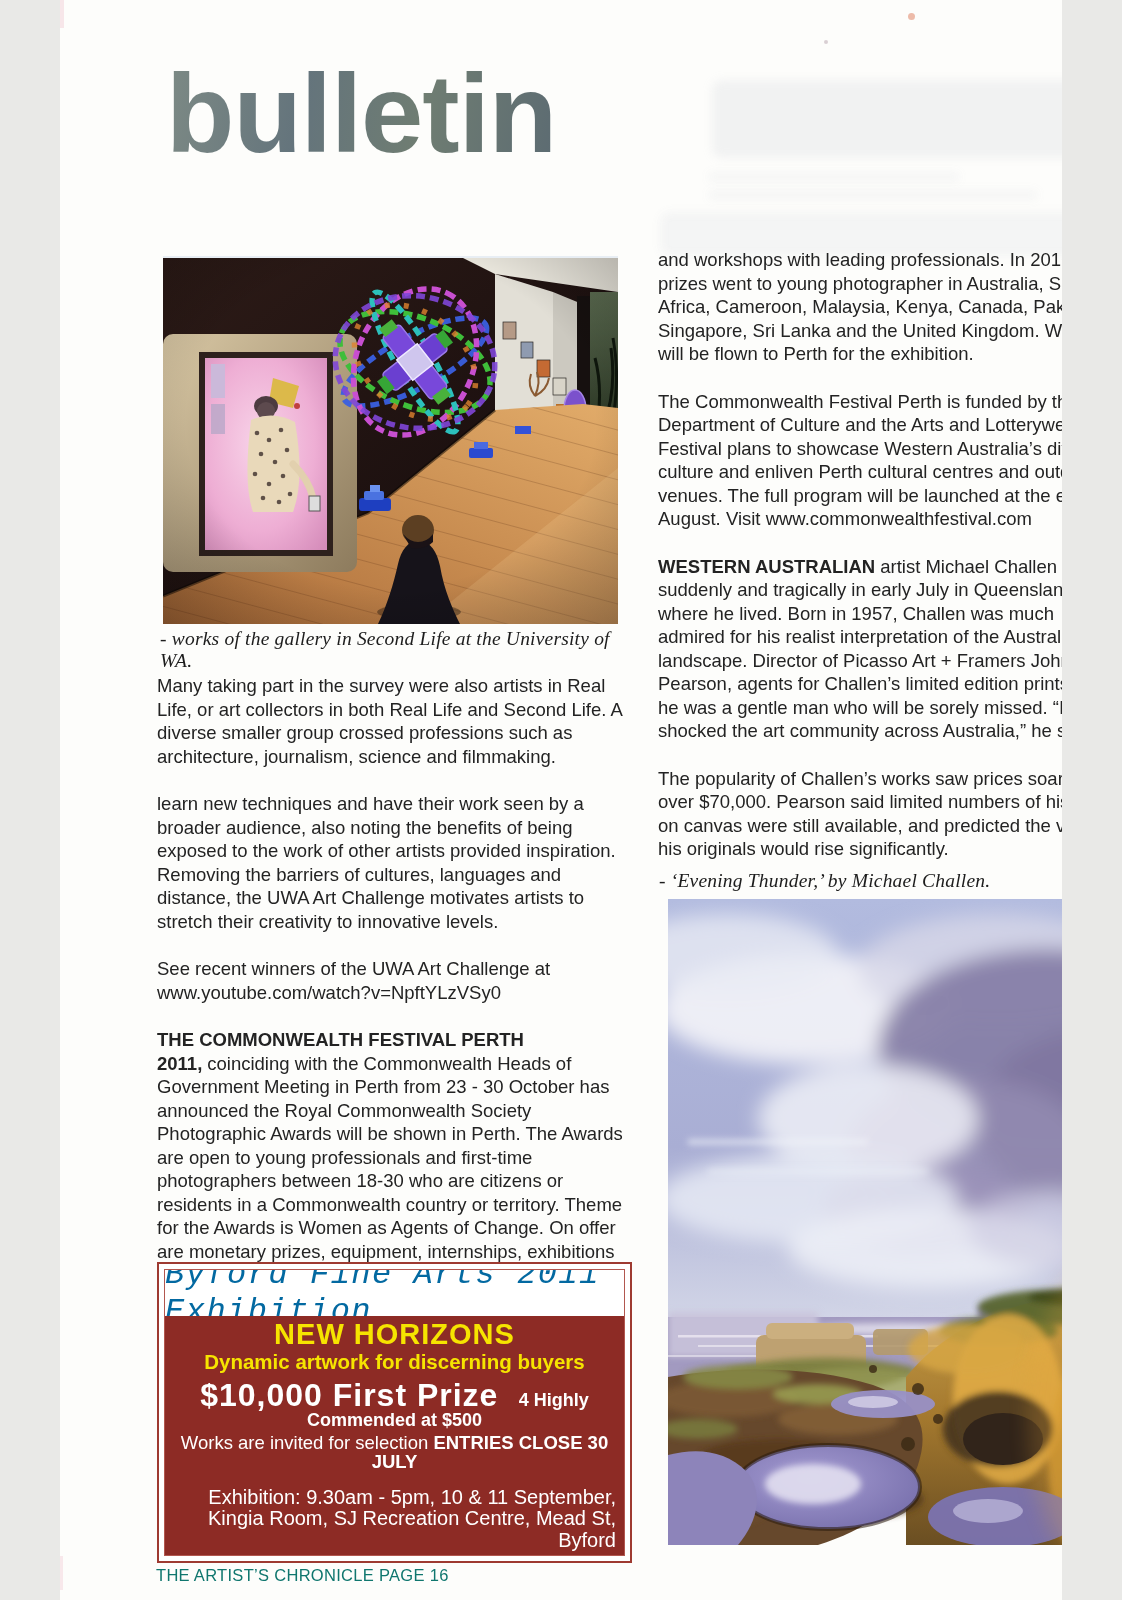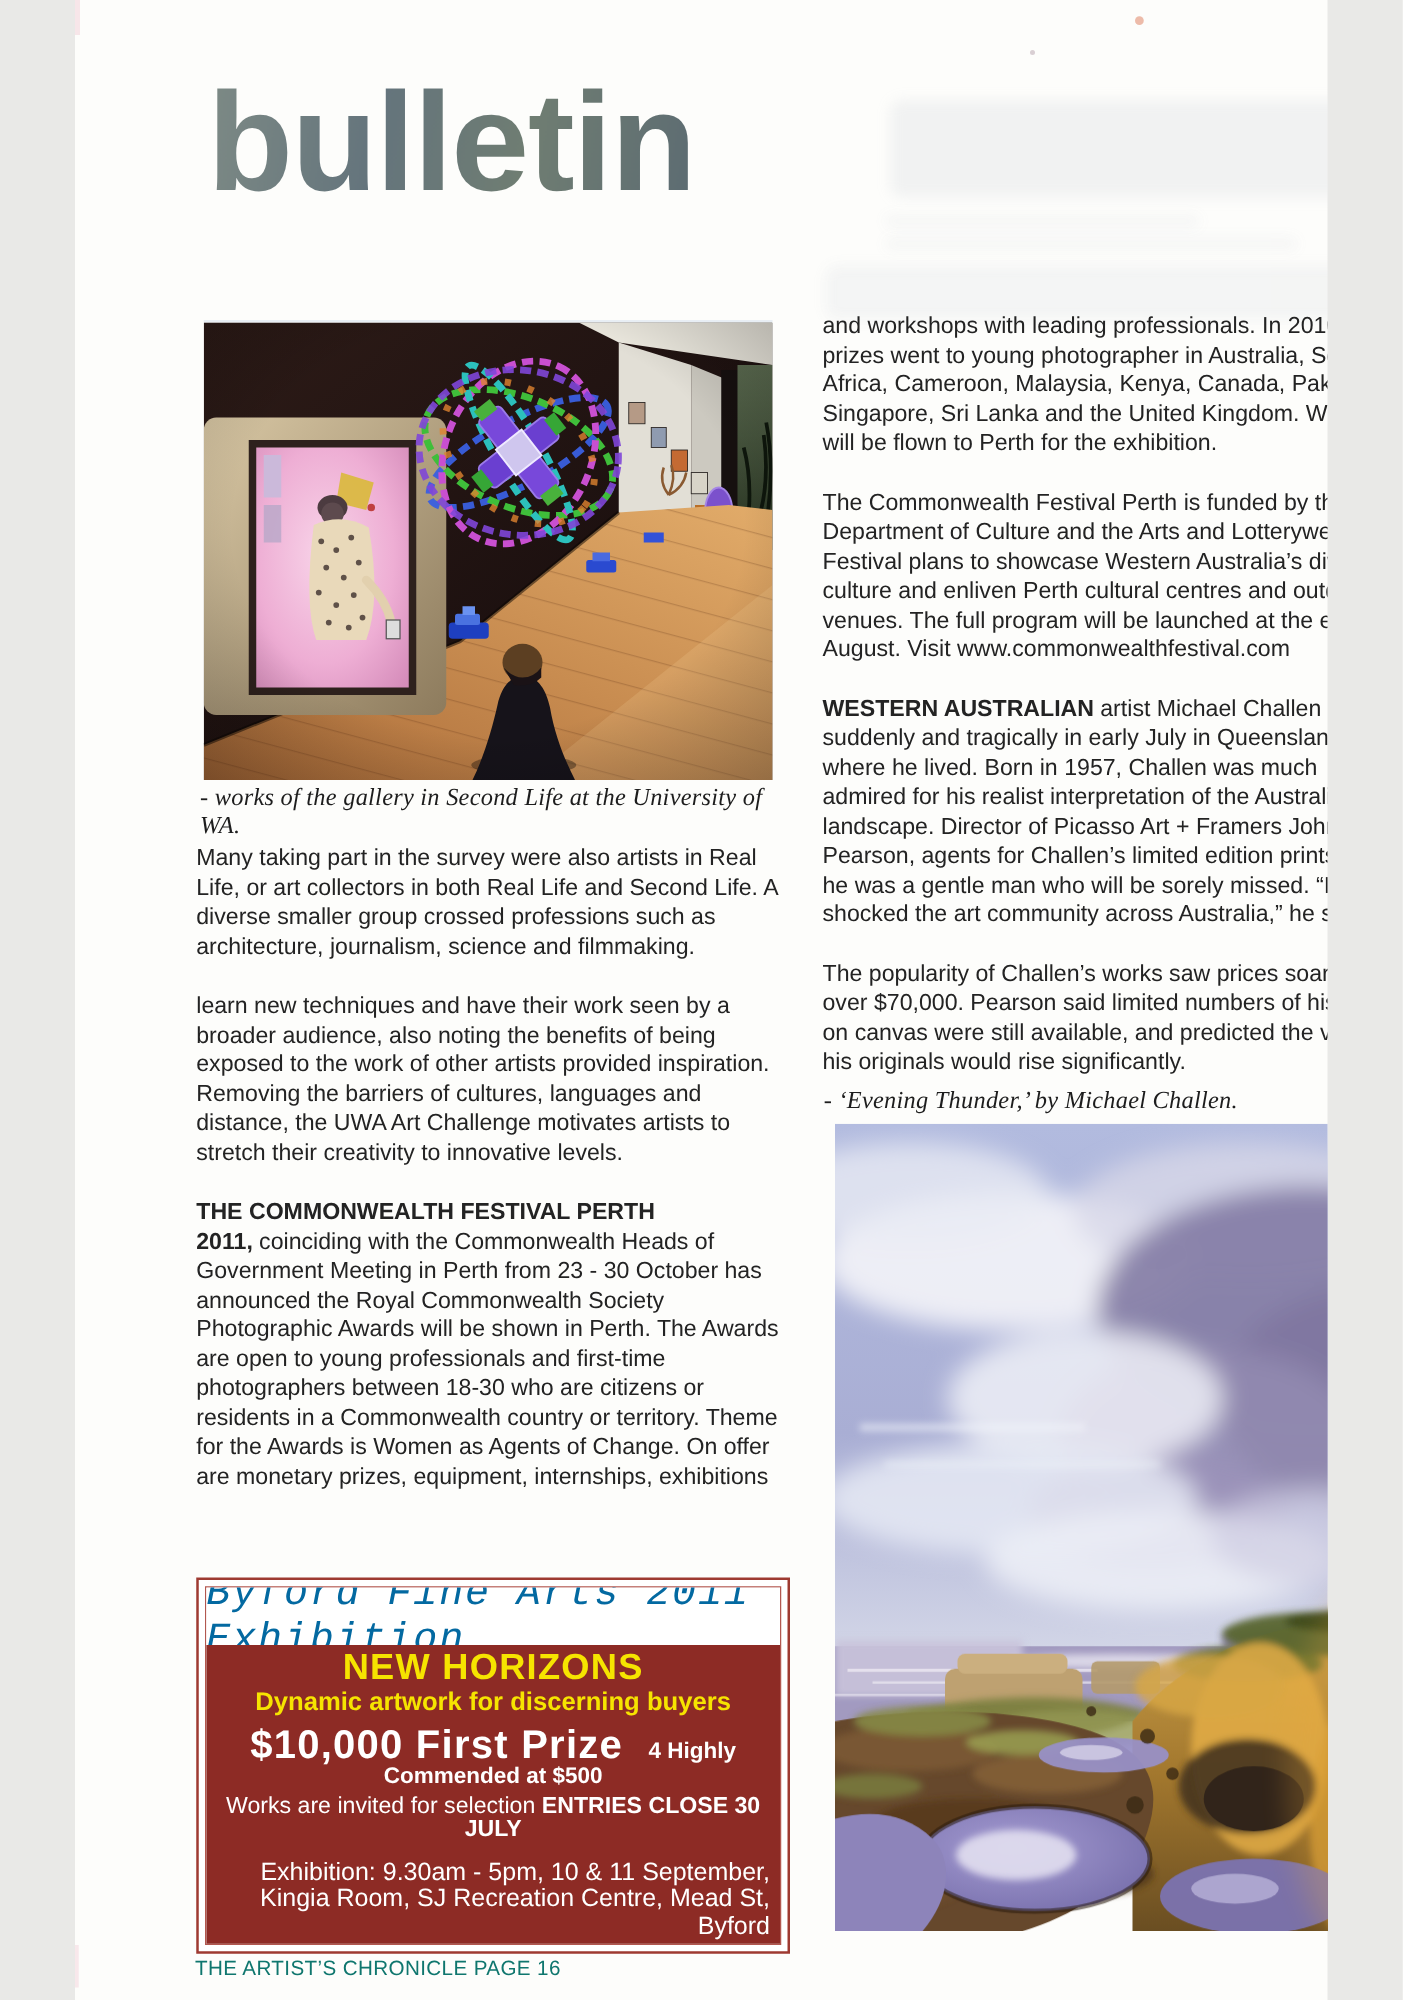--- a/index.html
+++ b/index.html
@@ -200,20 +200,21 @@
       </g>
       <rect width="455" height="366" fill="url(#gVg)"></rect>
     </svg>
   </div>
 
   <div class="caption cap-gallery">- works of the gallery in Second Life at the University of WA.</div>
 
   <div class="col leftcol">
     <p><span>Many taking part in the survey were also artists in Real Life, or art collectors in both Real Life and Second Life. A diverse smaller group crossed professions such as architecture, journalism, science and filmmaking.</span></p>
     <p><span>learn new techniques and have their work seen by a broader audience, also noting the benefits of being exposed to the work of other artists provided inspiration. Removing the barriers of cultures, languages and distance, the UWA Art Challenge motivates artists to stretch their creativity to innovative levels.</span></p>
+    <p><span>See recent winners of the UWA Art Challenge at www.youtube.com/watch?v=NpftYLzVSy0</span></p>
     <p><strong>THE COMMONWEALTH FESTIVAL PERTH 2011,</strong><span>coinciding with the Commonwealth Heads of Government Meeting in Perth from 23 - 30 October has announced the Royal Commonwealth Society Photographic Awards will be shown in Perth. The Awards are open to young professionals and first-time photographers between 18-30 who are citizens or residents in a Commonwealth country or territory. Theme for the Awards is Women as Agents of Change. On offer are monetary prizes, equipment, internships, exhibitions</span></p>
   </div>
 
   <div class="col rightcol">
     <p><span>and workshops with leading professionals. In 2010, prizes went to young photographer in Australia, South Africa, Cameroon, Malaysia, Kenya, Canada, Pakistan, Singapore, Sri Lanka and the United Kingdom. Winners will be flown to Perth for the exhibition.</span></p>
     <p><span>The Commonwealth Festival Perth is funded by the Department of Culture and the Arts and Lotterywest. The Festival plans to showcase Western Australia’s diverse culture and enliven Perth cultural centres and outdoor venues. The full program will be launched at the end of August. Visit www.commonwealthfestival.com</span></p>
     <p><strong>WESTERN AUSTRALIAN</strong><span>artist Michael Challen died suddenly and tragically in early July in Queensland where he lived. Born in 1957, Challen was much admired for his realist interpretation of the Australian landscape. Director of Picasso Art + Framers John Pearson, agents for Challen’s limited edition prints said he was a gentle man who will be sorely missed. “It has shocked the art community across Australia,” he said.</span></p>
     <p><span>The popularity of Challen’s works saw prices soar to over $70,000. Pearson said limited numbers of his prints on canvas were still available, and predicted the value of his originals would rise significantly.</span></p>
   </div>
 

